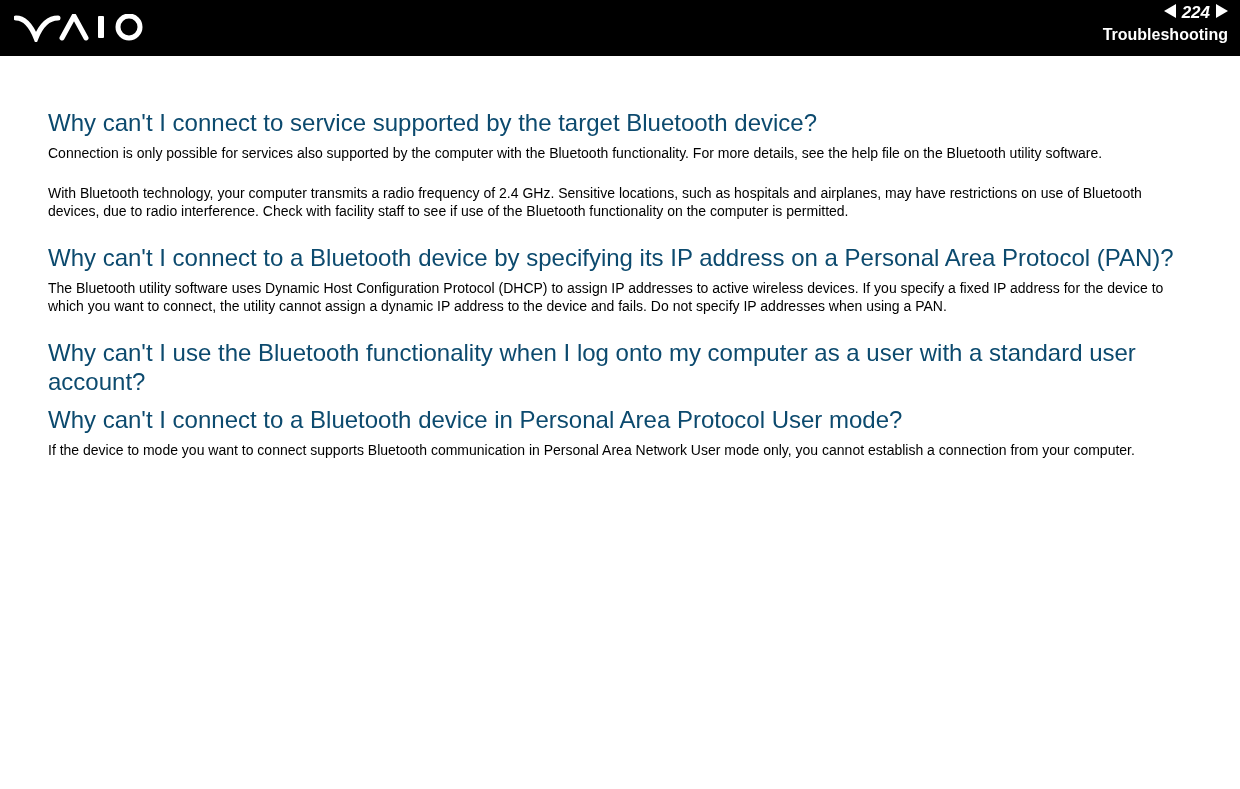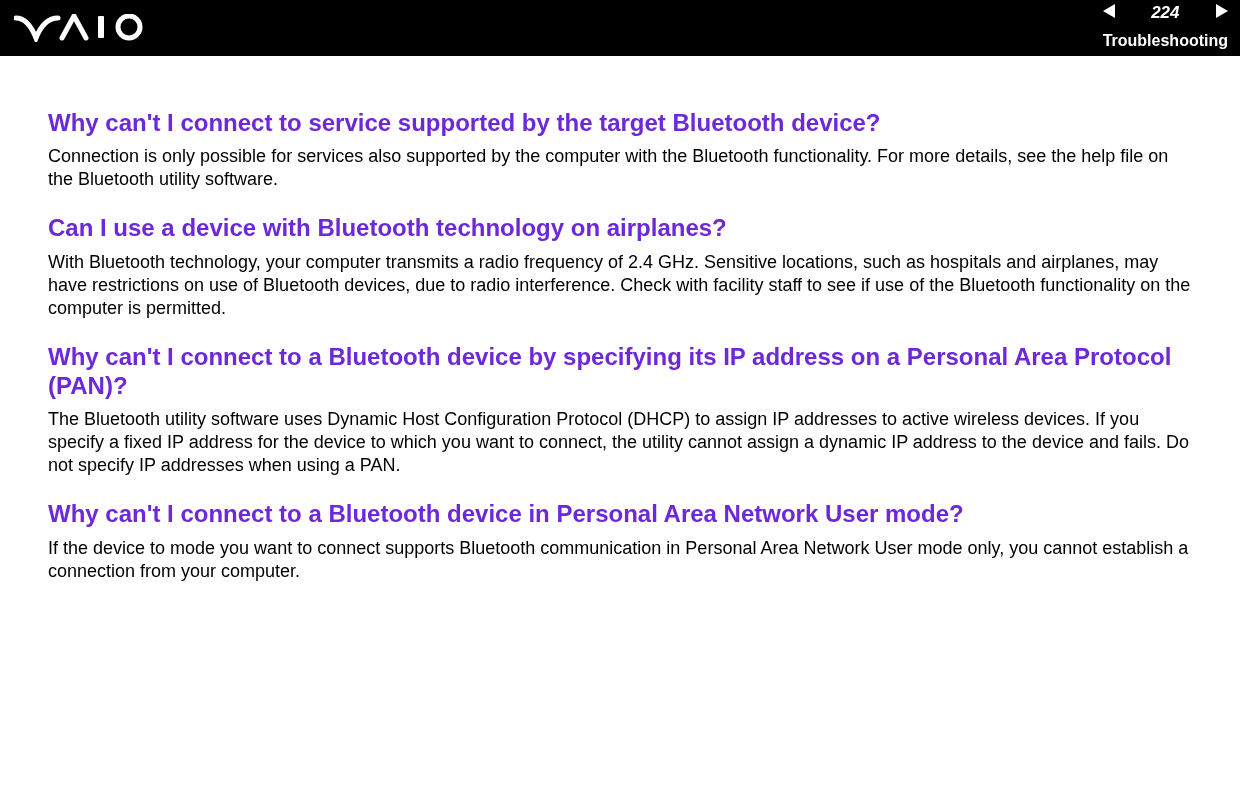--- a/index.html
+++ b/index.html
@@ -26,50 +26,50 @@
   }
   .nav-area {
     position: absolute;
     right: 12px;
     top: 2px;
     text-align: right;
   }
   .nav-row {
     display: flex;
     align-items: center;
-    justify-content: space-between;
-    gap: 6px;
+    justify-content: flex-end;
+    gap: 0;
     height: 22px;
   }
   .nav-arrow-left, .nav-arrow-right {
     cursor: pointer;
   }
   .page-num {
     font-weight: bold;
     font-style: italic;
     font-size: 17px;
   }
   .section-label {
     font-weight: bold;
     font-size: 16px;
-    margin-top: 8px;
+    margin-top: 2px;
   }
   .content {
     padding: 52px 48px 20px 48px;
   }
   .question {
-    color: #6d28d9;
+    color: #0c4a6e;
     font-size: 24px;
-    font-weight: 700;
+    font-weight: 400;
     margin-bottom: 8px;
     line-height: 1.22;
   }
   .answer {
     color: #000000;
-    font-size: 18px;
+    font-size: 14px;
     line-height: 1.28;
     margin-bottom: 22px;
   }
 </style>
 </head>
 <body>
 
 <div class="header">
   <div class="logo">
     <svg width="140" height="28" viewBox="0 0 140 28">
@@ -100,26 +100,26 @@
     <div class="section-label">Troubleshooting</div>
   </div>
 </div>
 
 <div class="content">
   <div>
     <h2 class="question">Why can't I connect to service supported by the target Bluetooth device?</h2>
     <p class="answer">Connection is only possible for services also supported by the computer with the Bluetooth functionality. For more details, see the help file on the Bluetooth utility software.</p>
   </div>
   <div>
-    <h2 class="question">Can I use a device with Bluetooth technology on airplanes?</h2>
     <p class="answer">With Bluetooth technology, your computer transmits a radio frequency of 2.4 GHz. Sensitive locations, such as hospitals and airplanes, may have restrictions on use of Bluetooth devices, due to radio interference. Check with facility staff to see if use of the Bluetooth functionality on the computer is permitted.</p>
   </div>
   <div>
     <h2 class="question">Why can't I connect to a Bluetooth device by specifying its IP address on a Personal Area Protocol (PAN)?</h2>
     <p class="answer">The Bluetooth utility software uses Dynamic Host Configuration Protocol (DHCP) to assign IP addresses to active wireless devices. If you specify a fixed IP address for the device to which you want to connect, the utility cannot assign a dynamic IP address to the device and fails. Do not specify IP addresses when using a PAN.</p>
   </div>
   <div>
+    <h2 class="question">Why can't I use the Bluetooth functionality when I log onto my computer as a user with a standard user account?</h2>
   </div>
   <div>
-    <h2 class="question">Why can't I connect to a Bluetooth device in Personal Area Network User mode?</h2>
+    <h2 class="question">Why can't I connect to a Bluetooth device in Personal Area Protocol User mode?</h2>
     <p class="answer">If the device to mode you want to connect supports Bluetooth communication in Personal Area Network User mode only, you cannot establish a connection from your computer.</p>
   </div>
 </div>
 
 </body></html>

